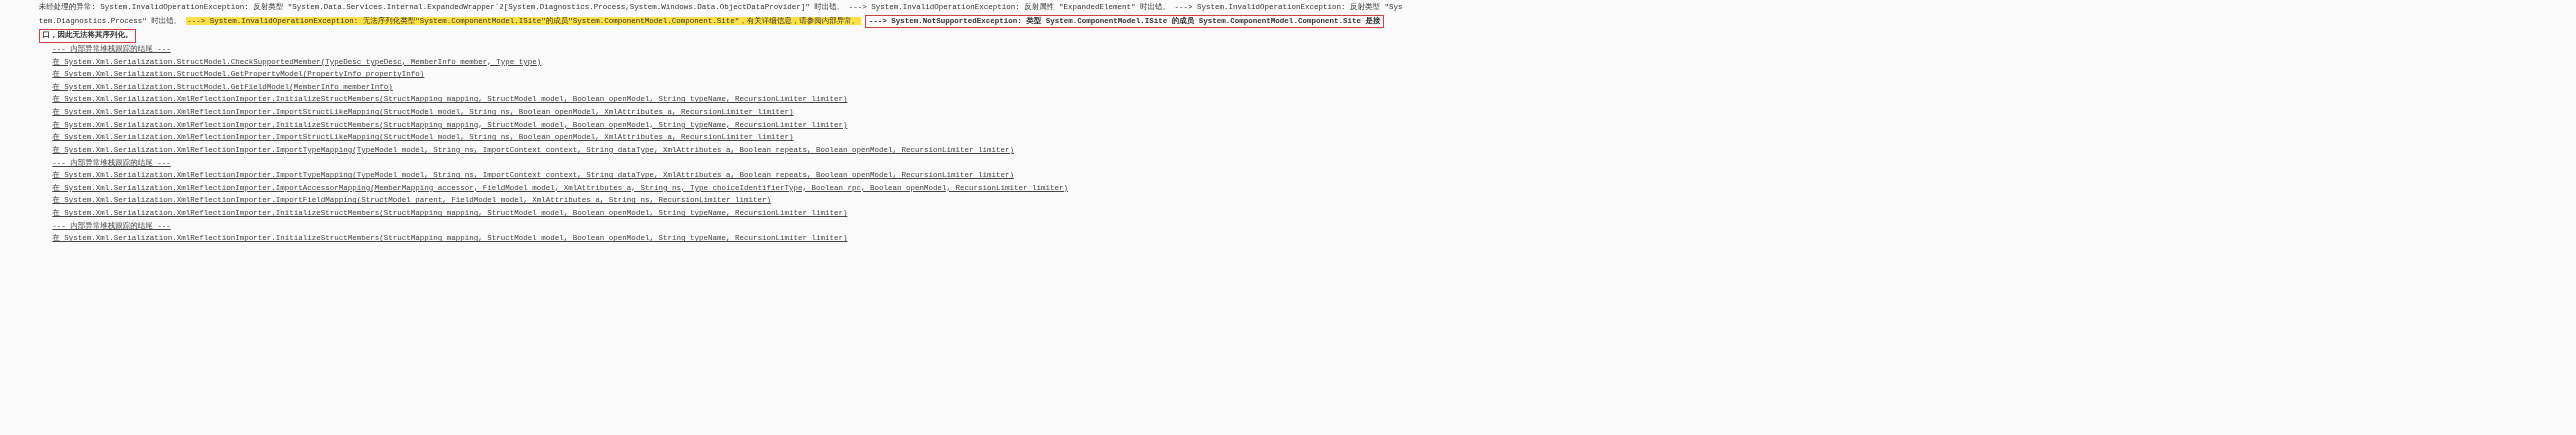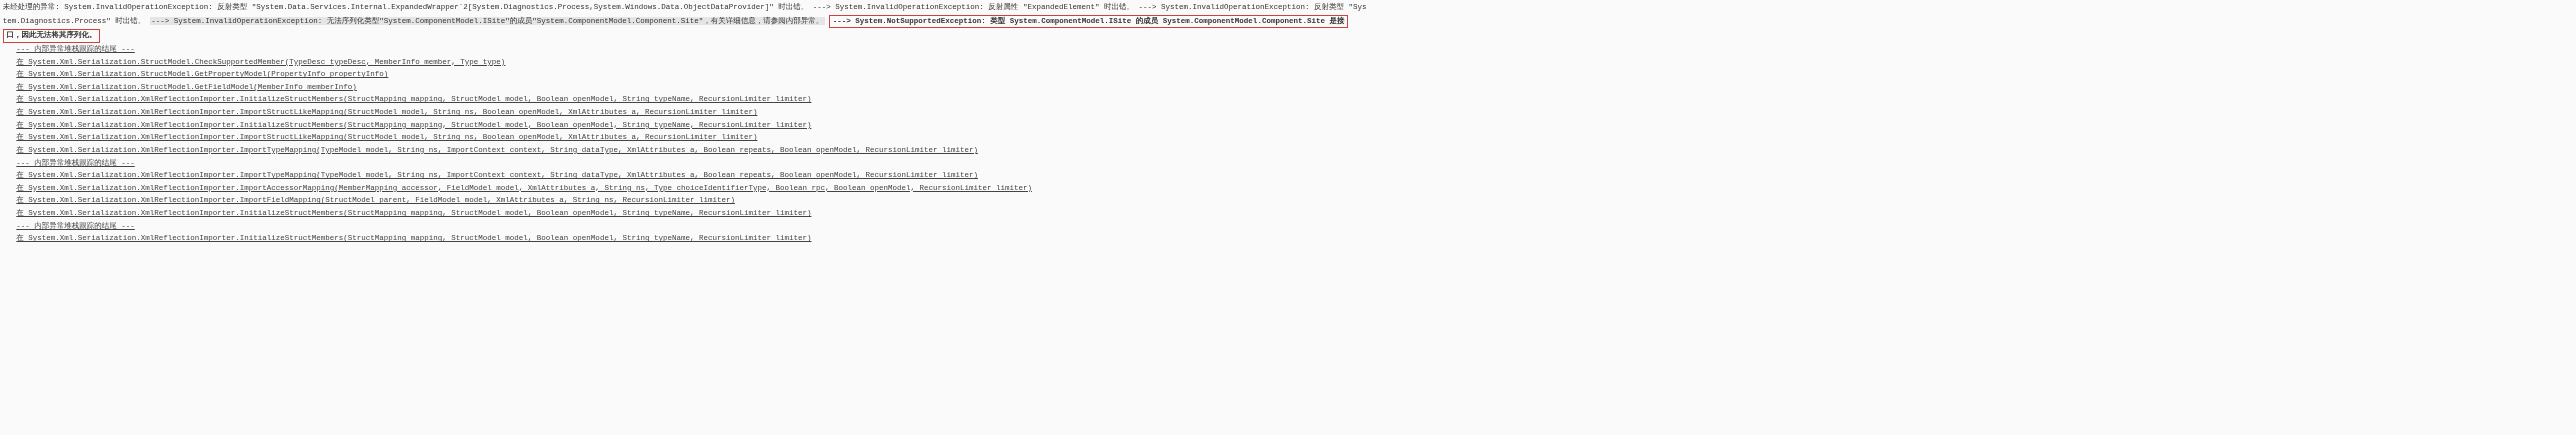--- a/index.html
+++ b/index.html
@@ -15,29 +15,30 @@
       white-space: nowrap;
       overflow: hidden;
       line-height: 1.5;
     }
     .log-container {
       padding: 1.4px 2.7px;
     }
     .log-line {
       display: block;
       padding: 0.7px 0;
+      margin-left: 36px;
     }
     .header-line {
       white-space: nowrap;
     }
     .header-line .quoted {
       color: #333;
     }
     .highlight-blue {
-      background-color: #e5e5e5;
+      background-color: #fde047;
       padding: 0 1.4px;
     }
     .box-red {
       border: 0.7px solid #d04040;
       padding: 0 2.7px;
       display: inline-block;
       font-weight: bold;
     }
     .stack-line {
       padding-left: 13.6px;

